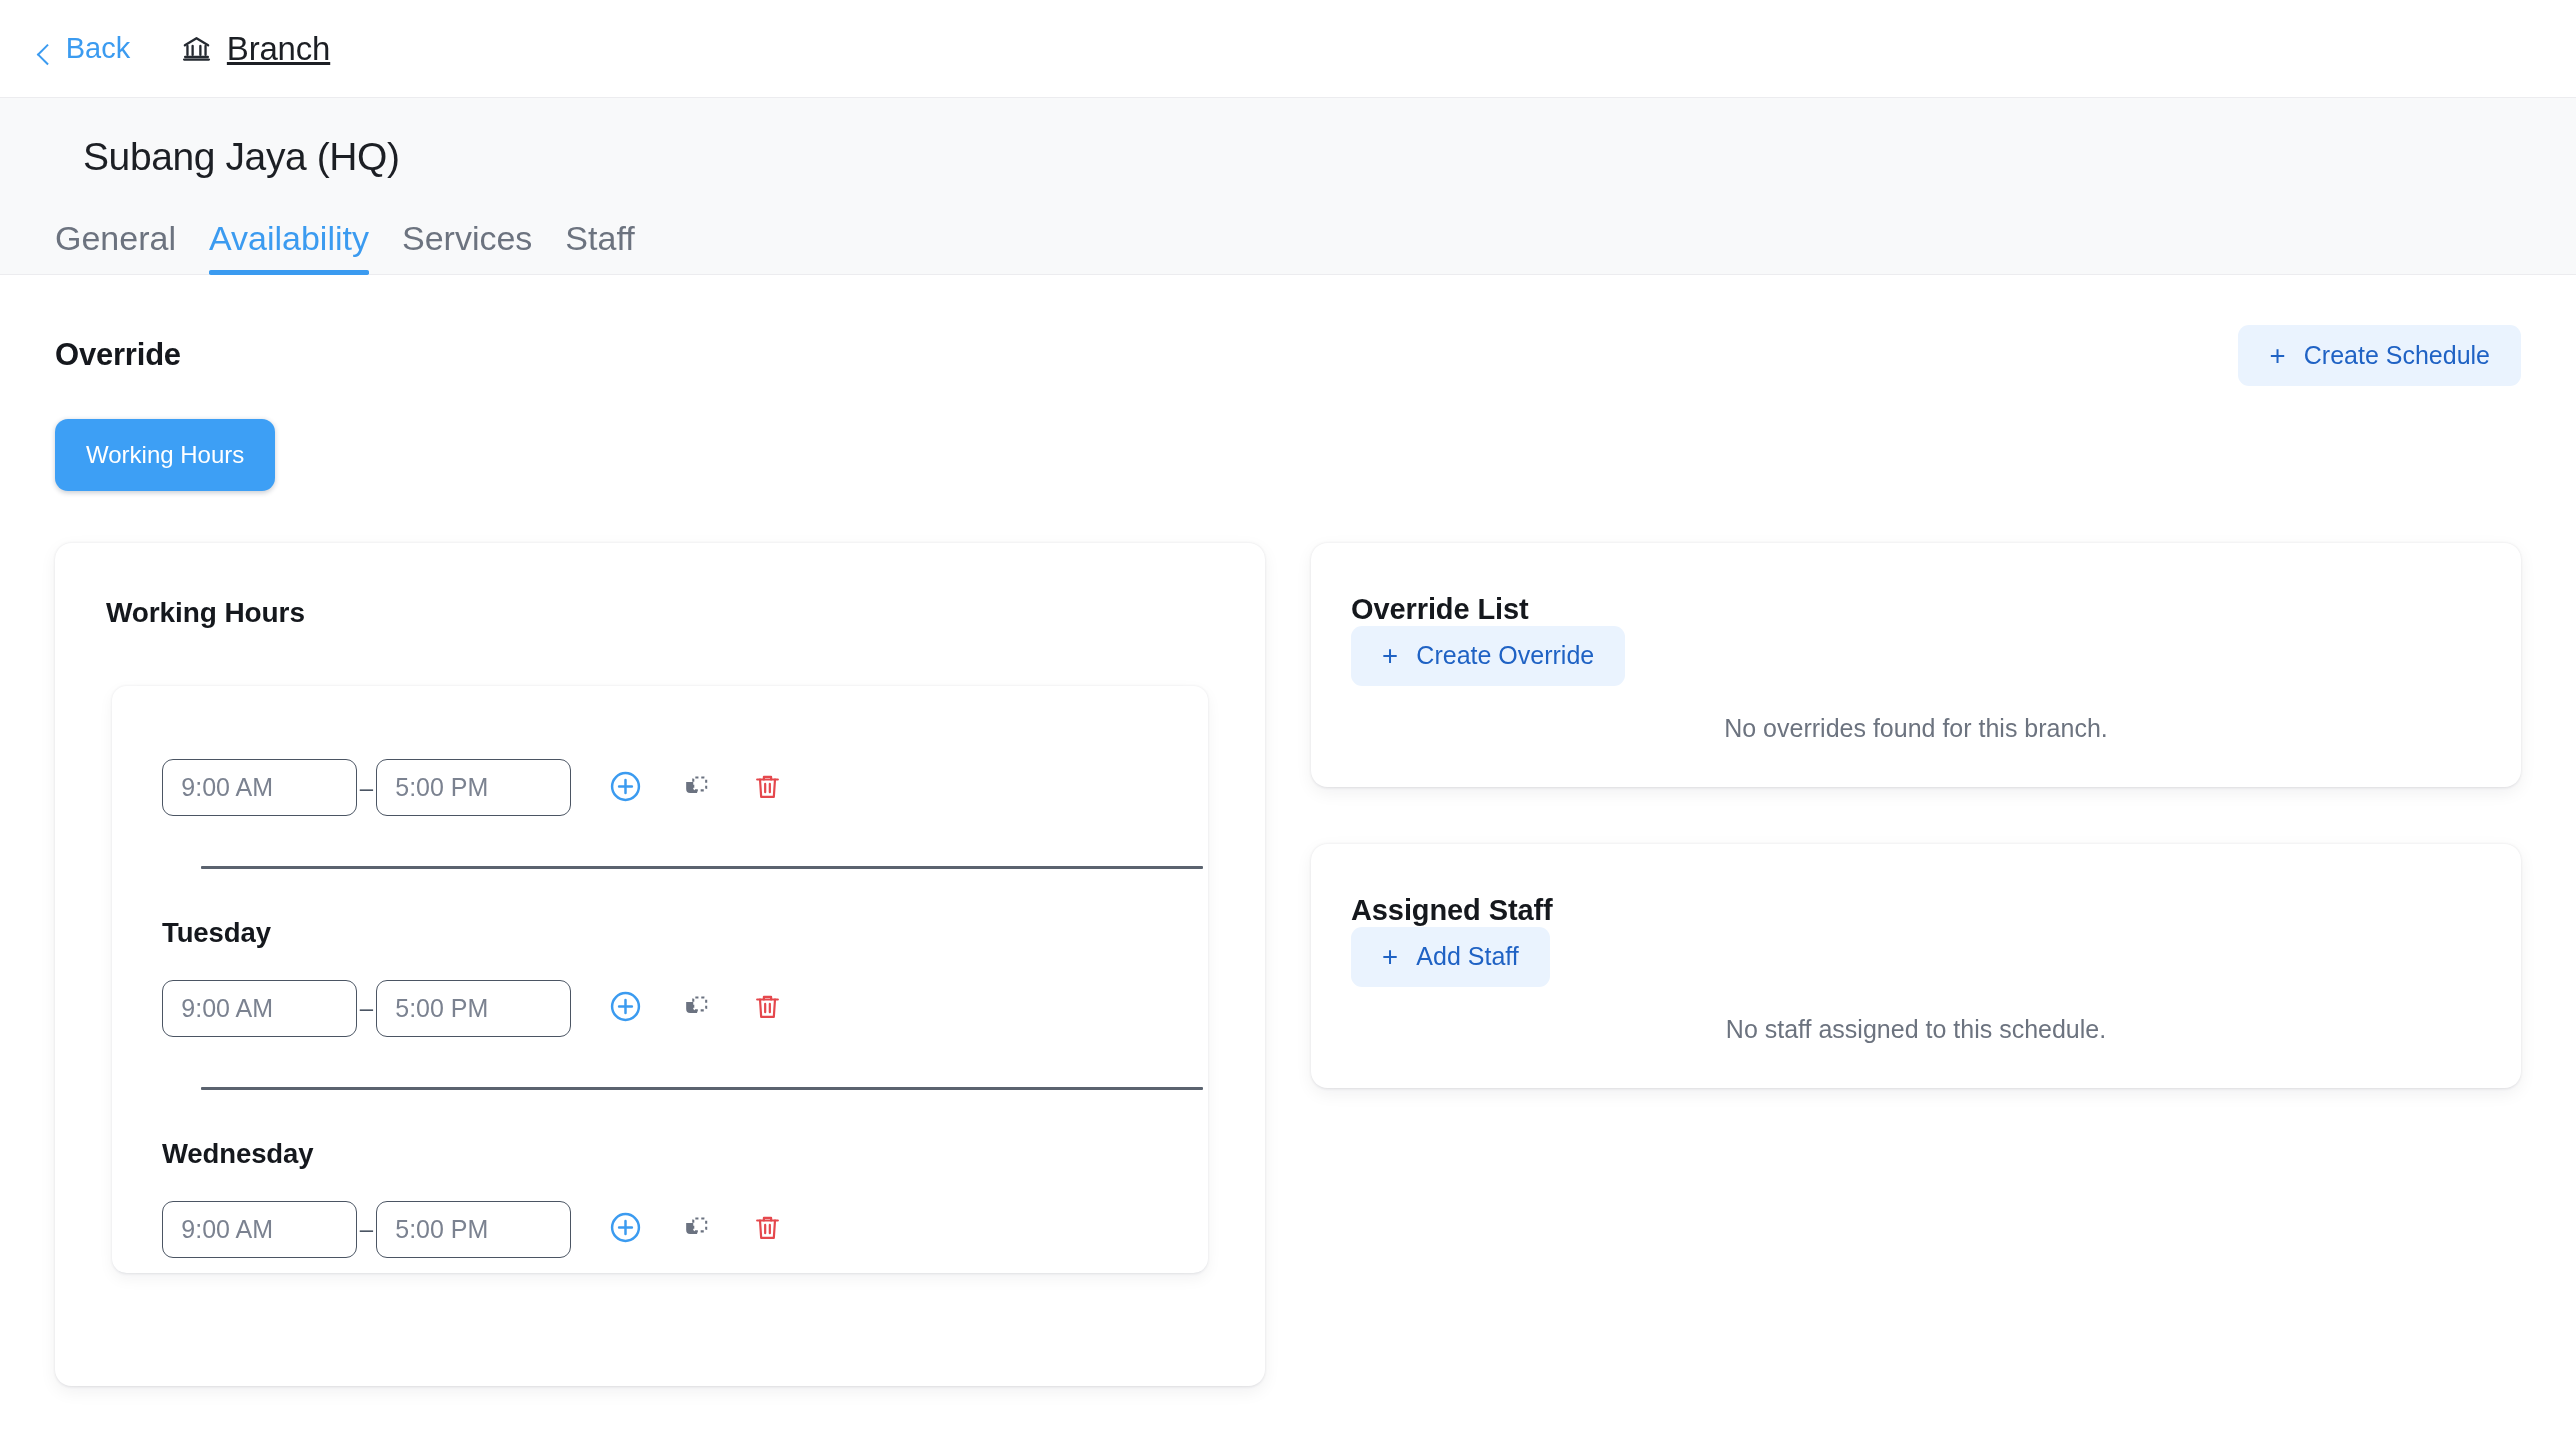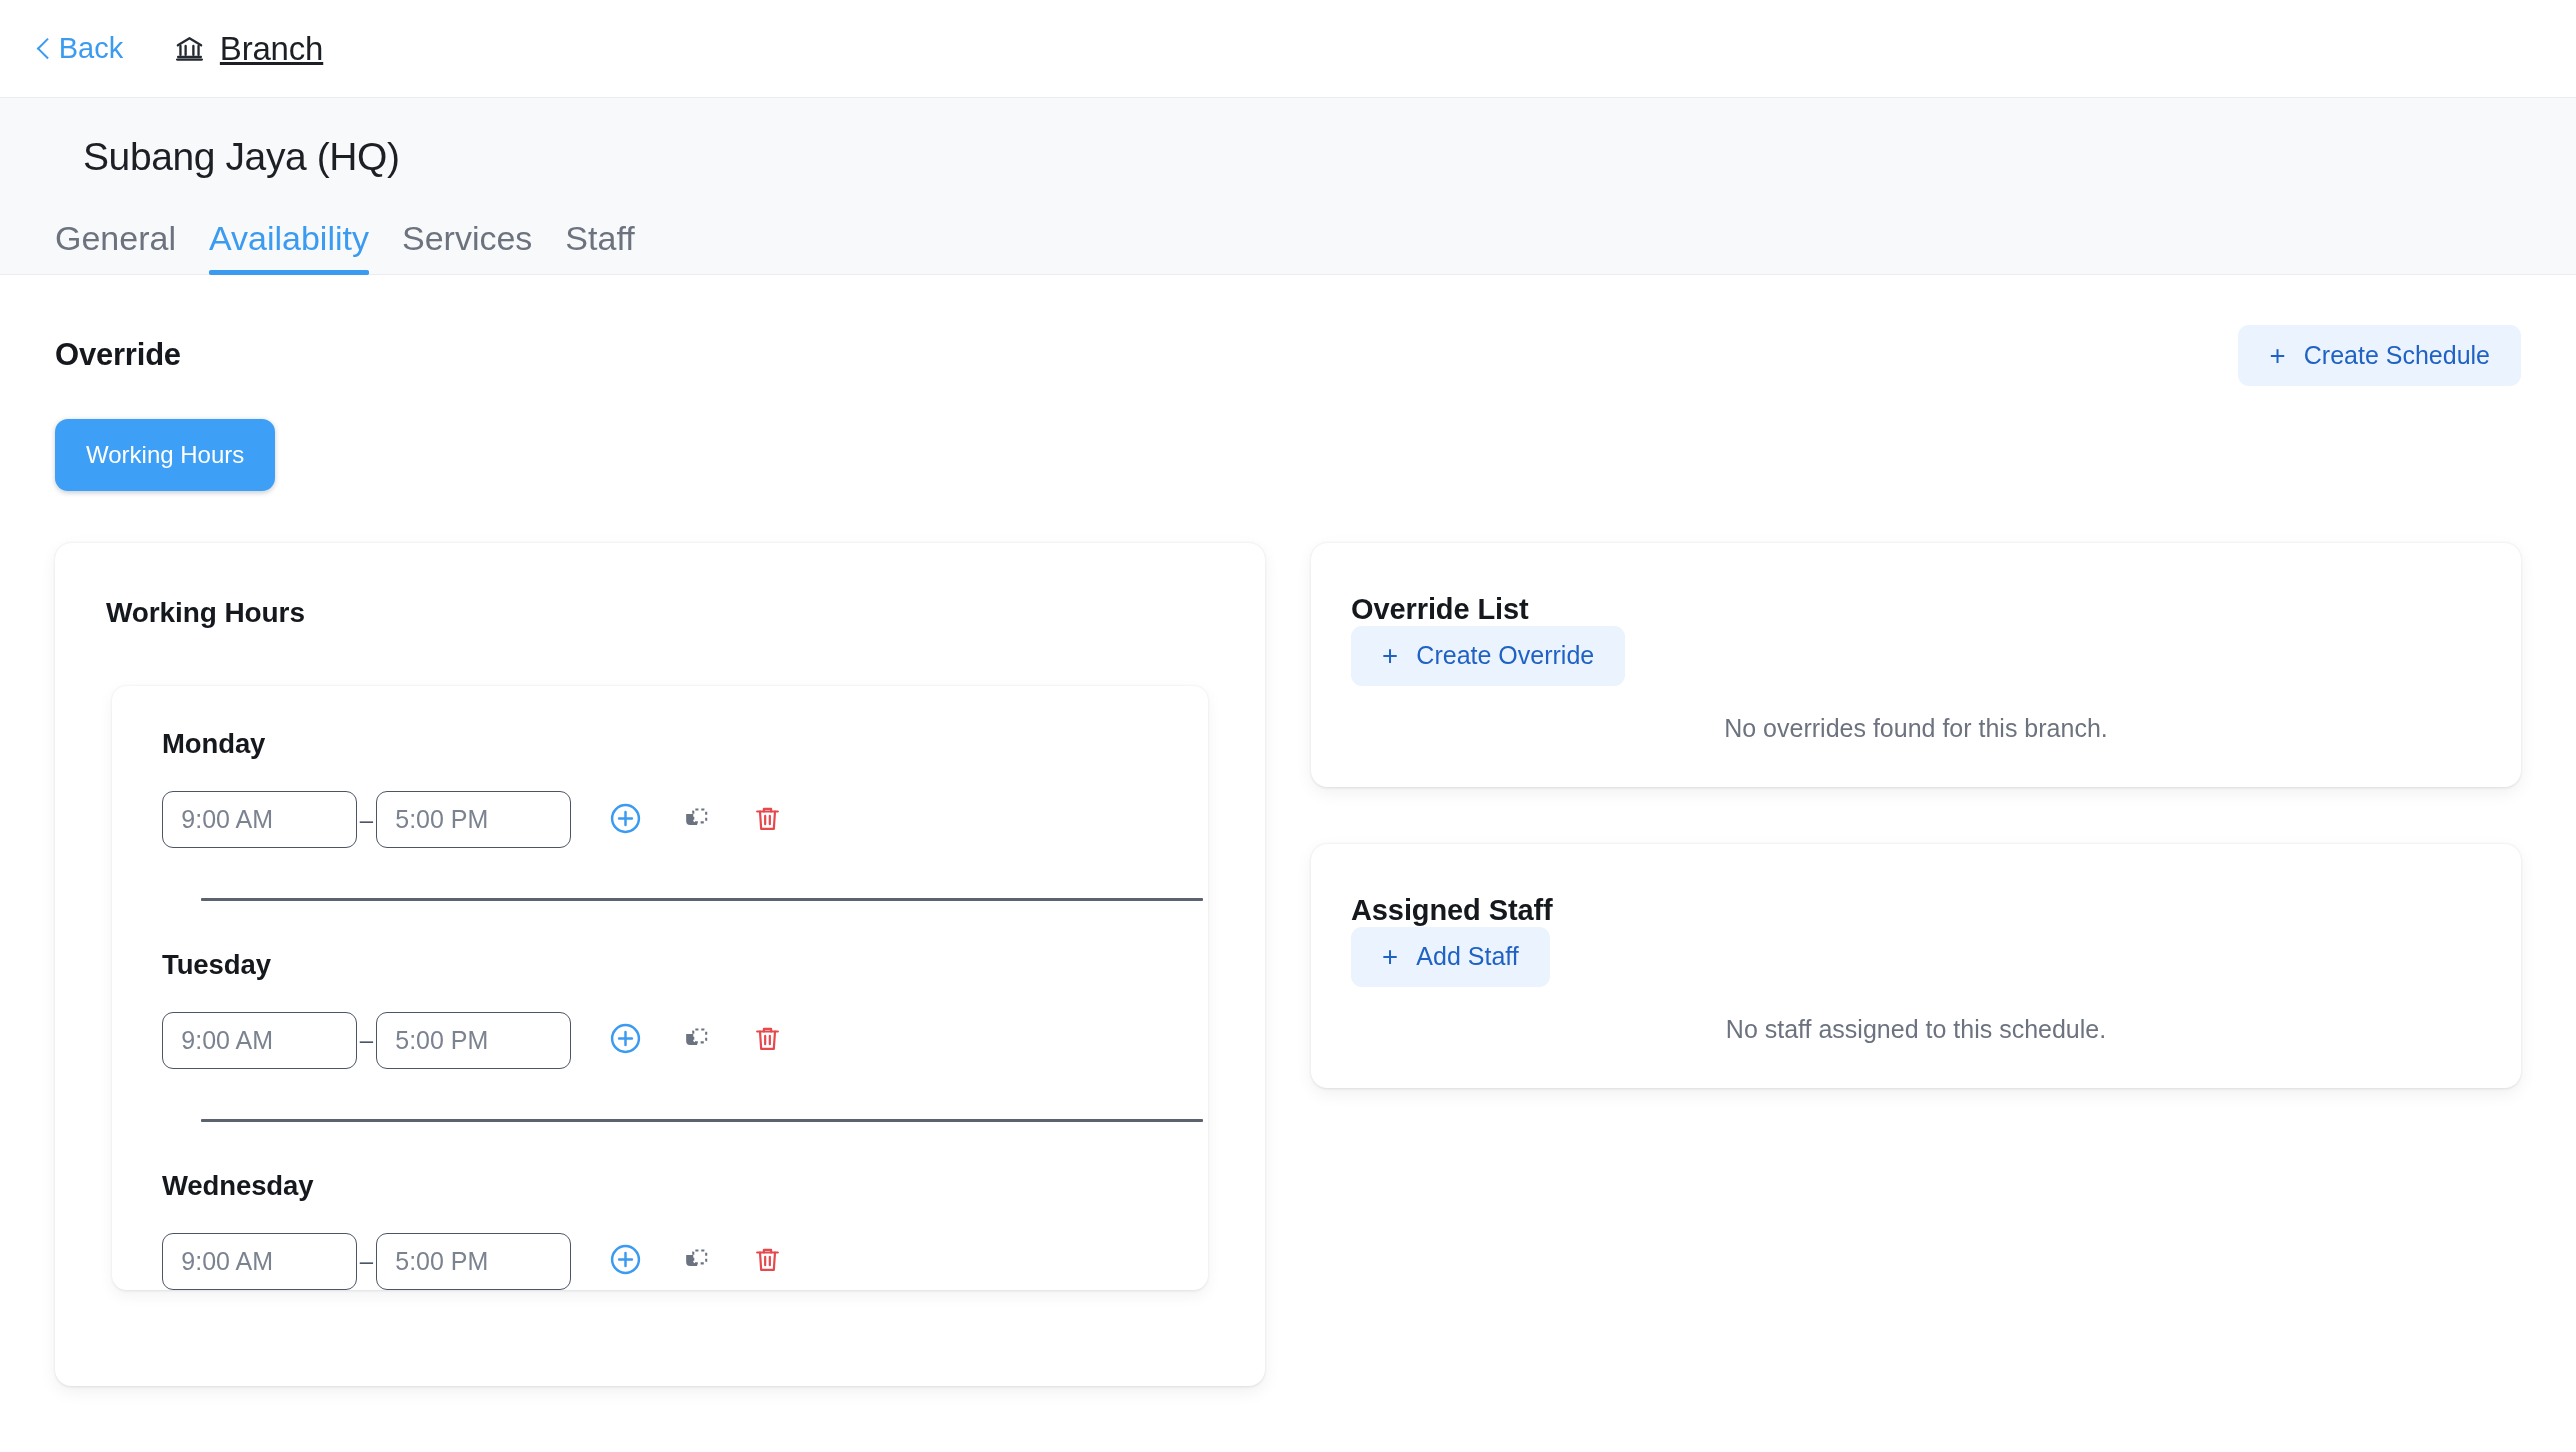--- a/index.html
+++ b/index.html
@@ -16,22 +16,22 @@
   .topbar {
     height: 98px;
     background: #ffffff;
     display: flex;
     align-items: center;
     padding-left: 40px;
     border-bottom: 0.9px solid #ececef;
   }
   .back-link {
     display: flex;
-    align-items: center;
-    gap: 4px;
+    align-items: flex-end;
+    gap: 11px;
     color: #3b9bf0;
     font-size: 29px;
     cursor: pointer;
     line-height: 1;
   }
   .chev {
     display: inline-block;
     width: 14.7px; height: 14.7px;
     border-left: 2.8px solid #3b9bf0;
     border-bottom: 2.8px solid #3b9bf0;
@@ -299,21 +299,20 @@
   </div>
 
   <div class="cols">
 
     <div class="card wh-card">
       <div class="wh-card-title">Working Hours</div>
 
       <div class="wh-inner">
 
         <div class="day-block">
-          <div class="day-name">Monday</div>
           <div class="time-row">
             <input class="time-input" type="text" value="9:00 AM" style="">
             <span class="dash">–</span>
             <input class="time-input" type="text" value="5:00 PM" style="">
             <button class="icon-btn">
               <span>
                 <svg width="35" height="35" viewBox="0 0 24 24" fill="none" stroke="#3b9bf0" stroke-width="1.7" stroke-linecap="round">
                   <circle cx="12" cy="12" r="9.2"></circle>
                   <path d="M12 7.6v8.8M7.6 12h8.8"></path>
                 </svg>

